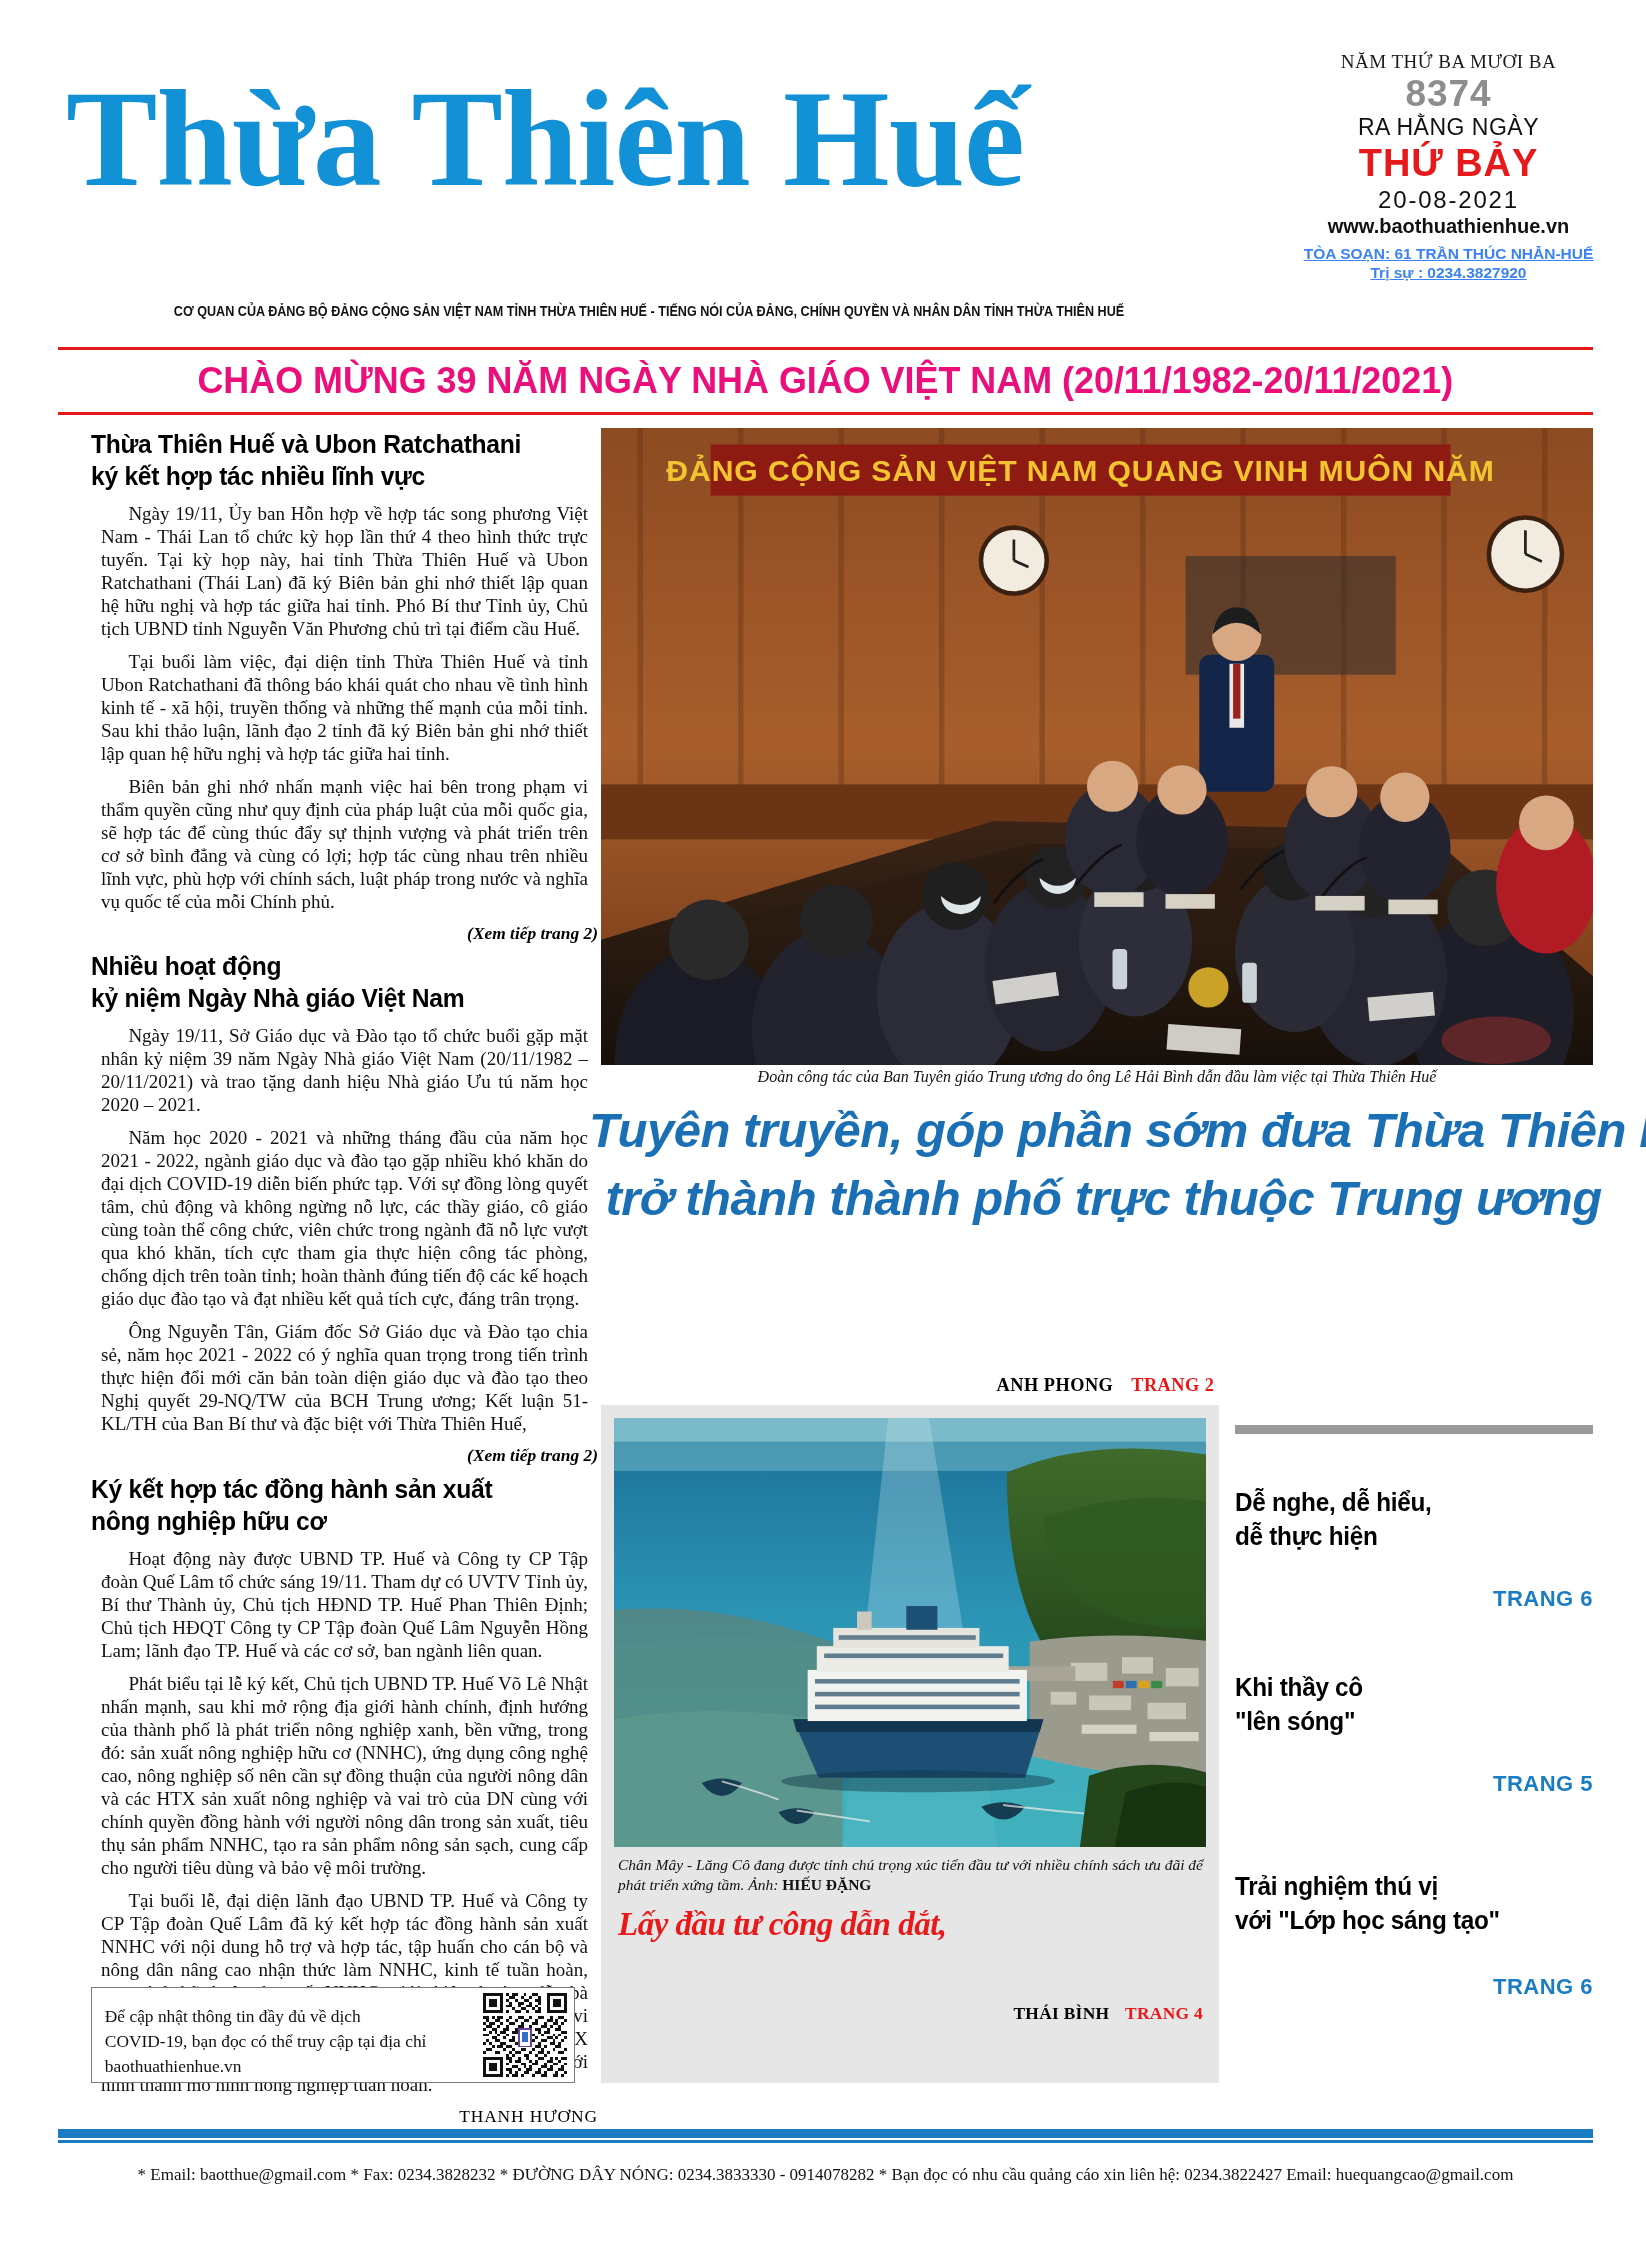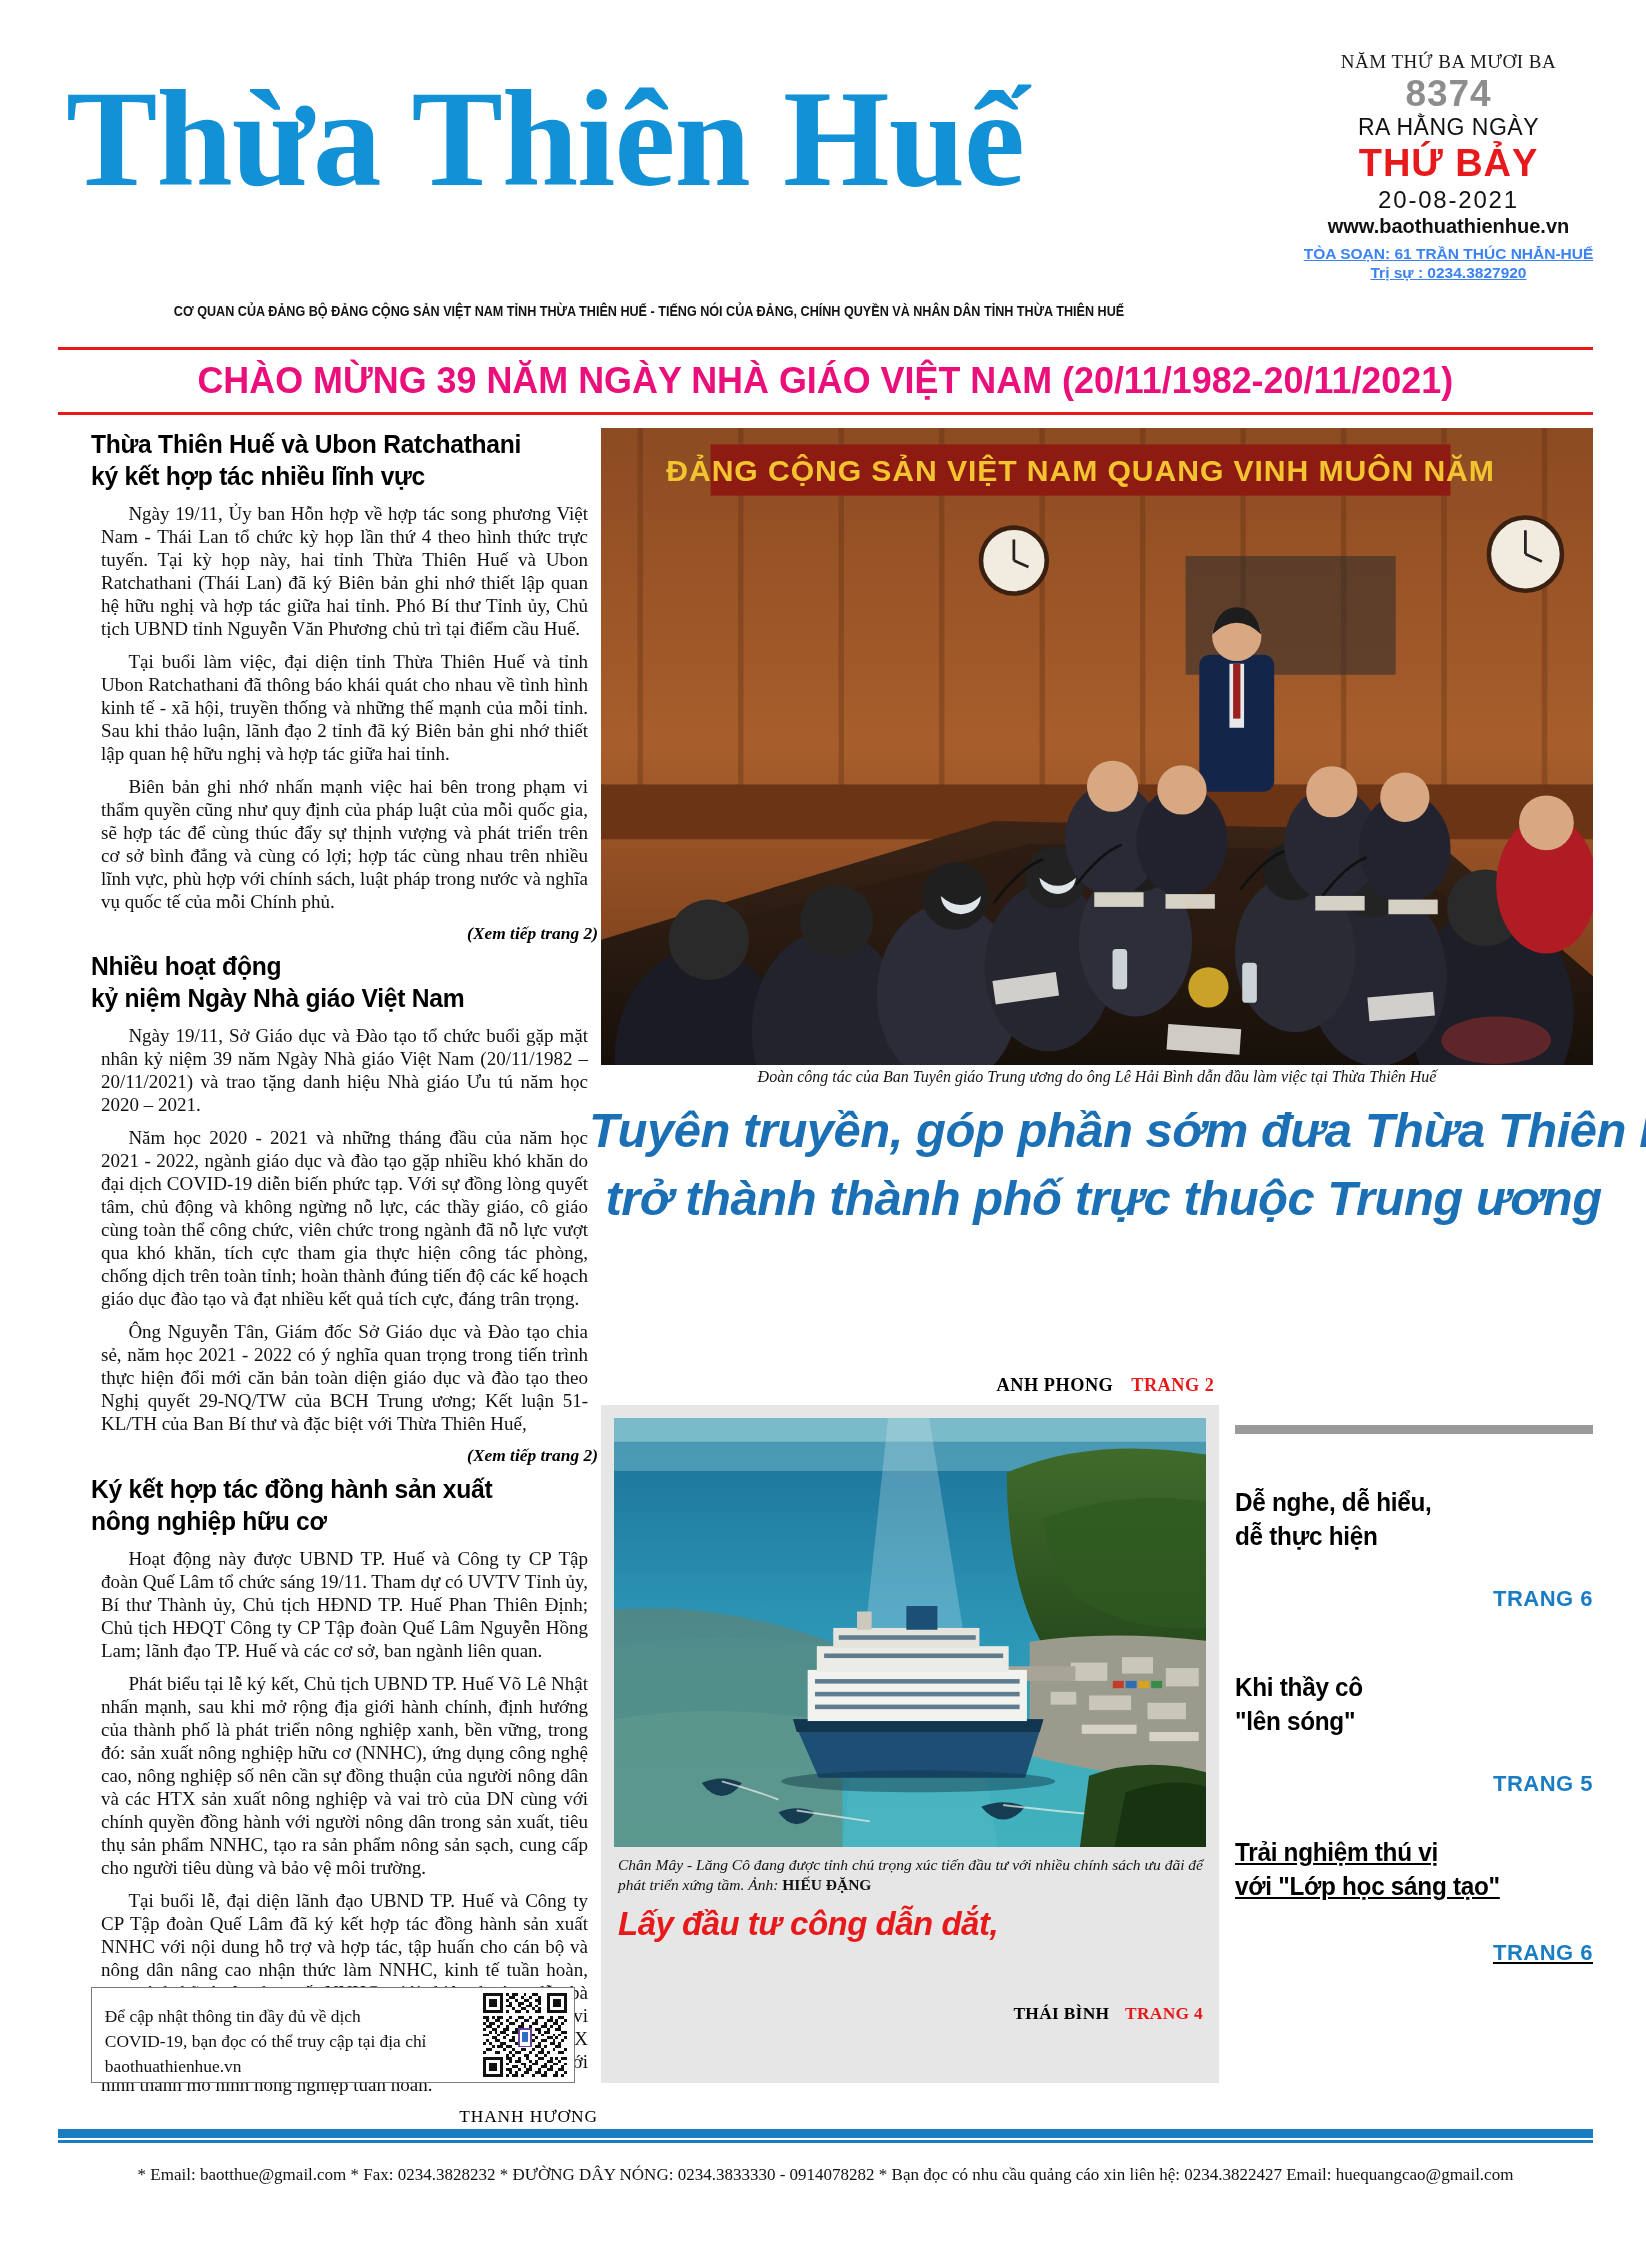--- a/index.html
+++ b/index.html
@@ -64,21 +64,21 @@
       font-family:"Liberation Serif",serif;font-weight:700;font-size:18.3px;letter-spacing:0.5px;}
   .bh-credit .pg{color:#e8191b;margin-left:12.8px;}
 
   
   .block2{position:absolute;left:601px;top:1405px;width:618px;height:678px;background:#e6e6e6;}
   .photo2{position:absolute;left:614px;top:1418px;width:592px;height:429px;overflow:hidden;background:#1d6f92;}
   .cap2{position:absolute;left:618px;top:1855px;width:585px;
       font-family:"Liberation Serif",serif;font-style:italic;font-size:15.5px;line-height:20px;color:#111;text-align:justify;}
   .cap2 b{font-style:normal;font-weight:700;}
   .redhead{position:absolute;left:618px;top:1902px;width:594px;}
-  .redhead div{font-family:Liberation Sans, sans-serif;font-weight:700;font-style:italic;font-size:33px;
+  .redhead div{font-family:Liberation Serif, serif;font-weight:700;font-style:italic;font-size:33px;
       line-height:44px;color:#e8191b;white-space:nowrap;letter-spacing:-0.5px;}
   .rh-credit{position:absolute;left:618px;top:2003px;width:585px;text-align:right;
       font-family:"Liberation Serif",serif;font-weight:700;font-size:17.4px;letter-spacing:0.3px;}
   .rh-credit .pg{color:#e8191b;margin-left:11px;}
 
   
   .teasers{position:absolute;left:1235px;top:1425px;width:358px;}
   .teaser-rule{width:358px;height:9.1px;background:#9a9a9a;}
   .teaser{margin-top:0;}
   .teaser h3{margin:0;font-family:"Liberation Sans",sans-serif;font-weight:700;font-size:25.6px;
@@ -621,21 +621,21 @@
       <h3>dễ thực hiện</h3>
       <div class="pg" style="margin-top:33px;">TRANG 6</div>
     </div>
 
     <div class="teaser" style="margin-top:58px;">
       <h3>Khi thầy cô</h3>
       <h3>"lên sóng"</h3>
       <div class="pg" style="margin-top:33px;">TRANG 5</div>
     </div>
 
-    <div class="teaser" style="margin-top:38px;text-decoration:underline;">
+    <div class="teaser" style="margin-top:72px;">
       <h3>Trải nghiệm thú vị</h3>
       <h3>với "Lớp học sáng tạo"</h3>
       <div class="pg" style="margin-top:37px;">TRANG 6</div>
     </div>
   </div>
 
   <div class="footrule"></div>
   <div class="footrule2"></div>
   <div class="foottext">* Email: baotthue@gmail.com * Fax: 0234.3828232 * ĐƯỜNG DÂY NÓNG: 0234.3833330 - 0914078282 * Bạn đọc có nhu cầu quảng cáo xin liên hệ: 0234.3822427 Email: huequangcao@gmail.com</div>
 

